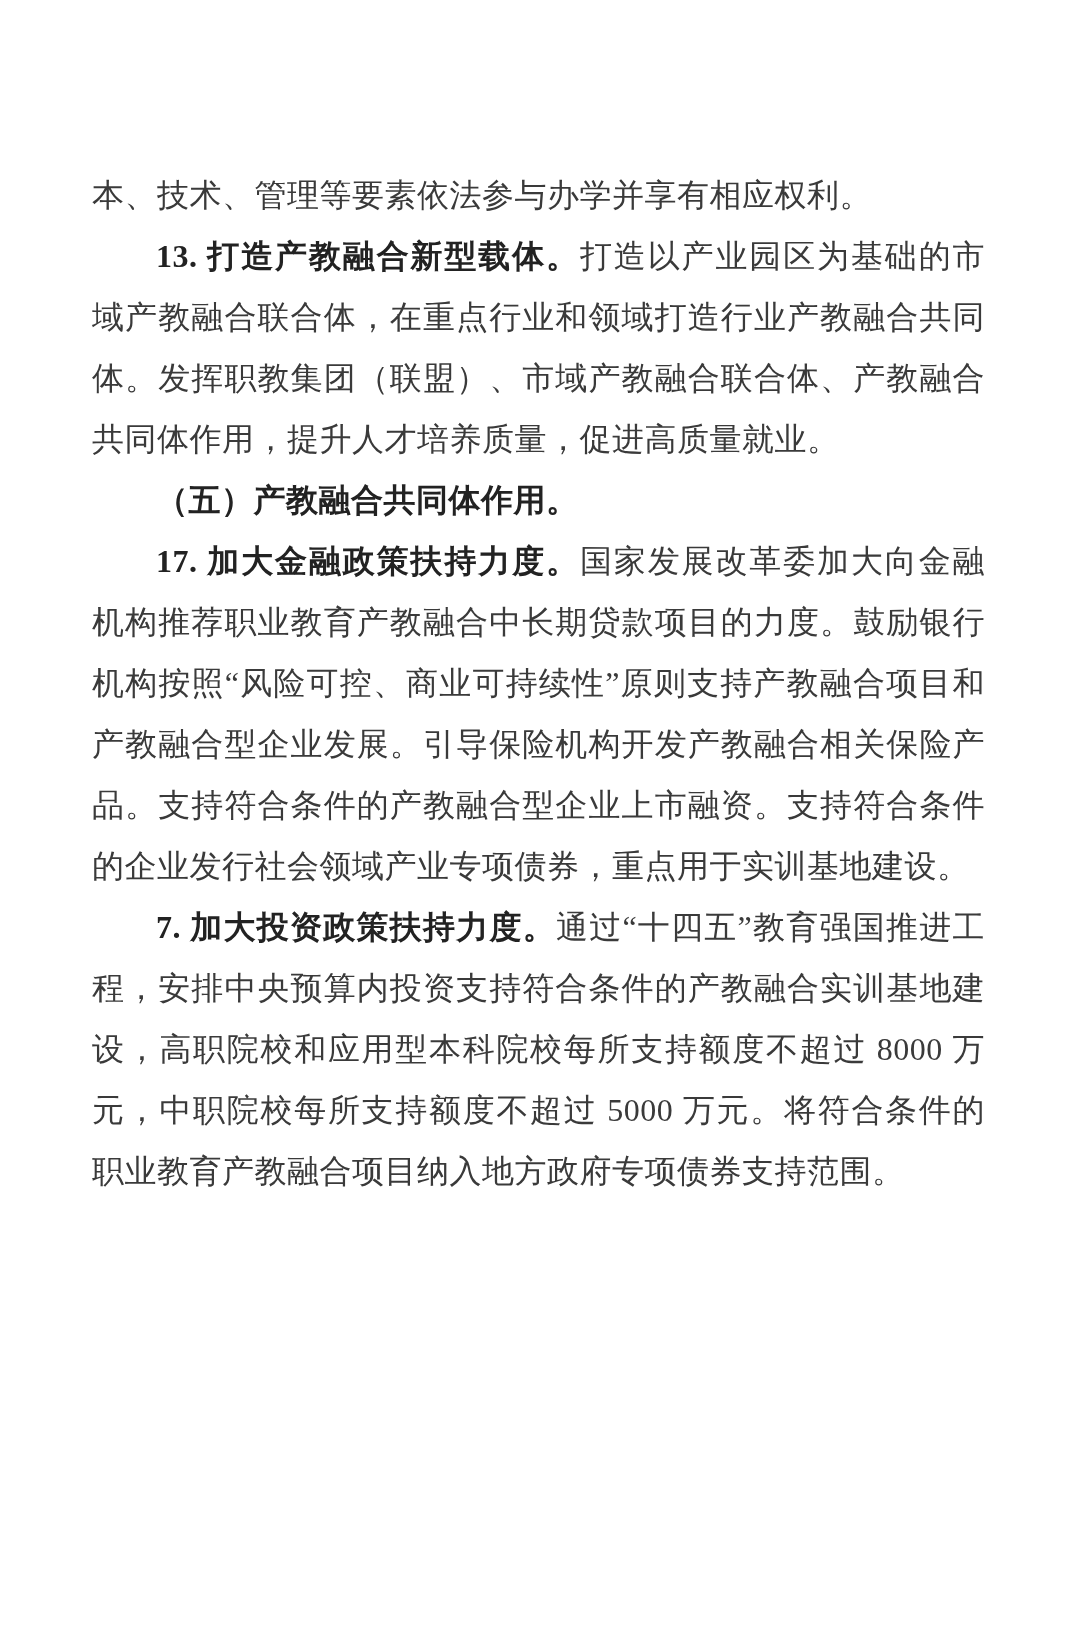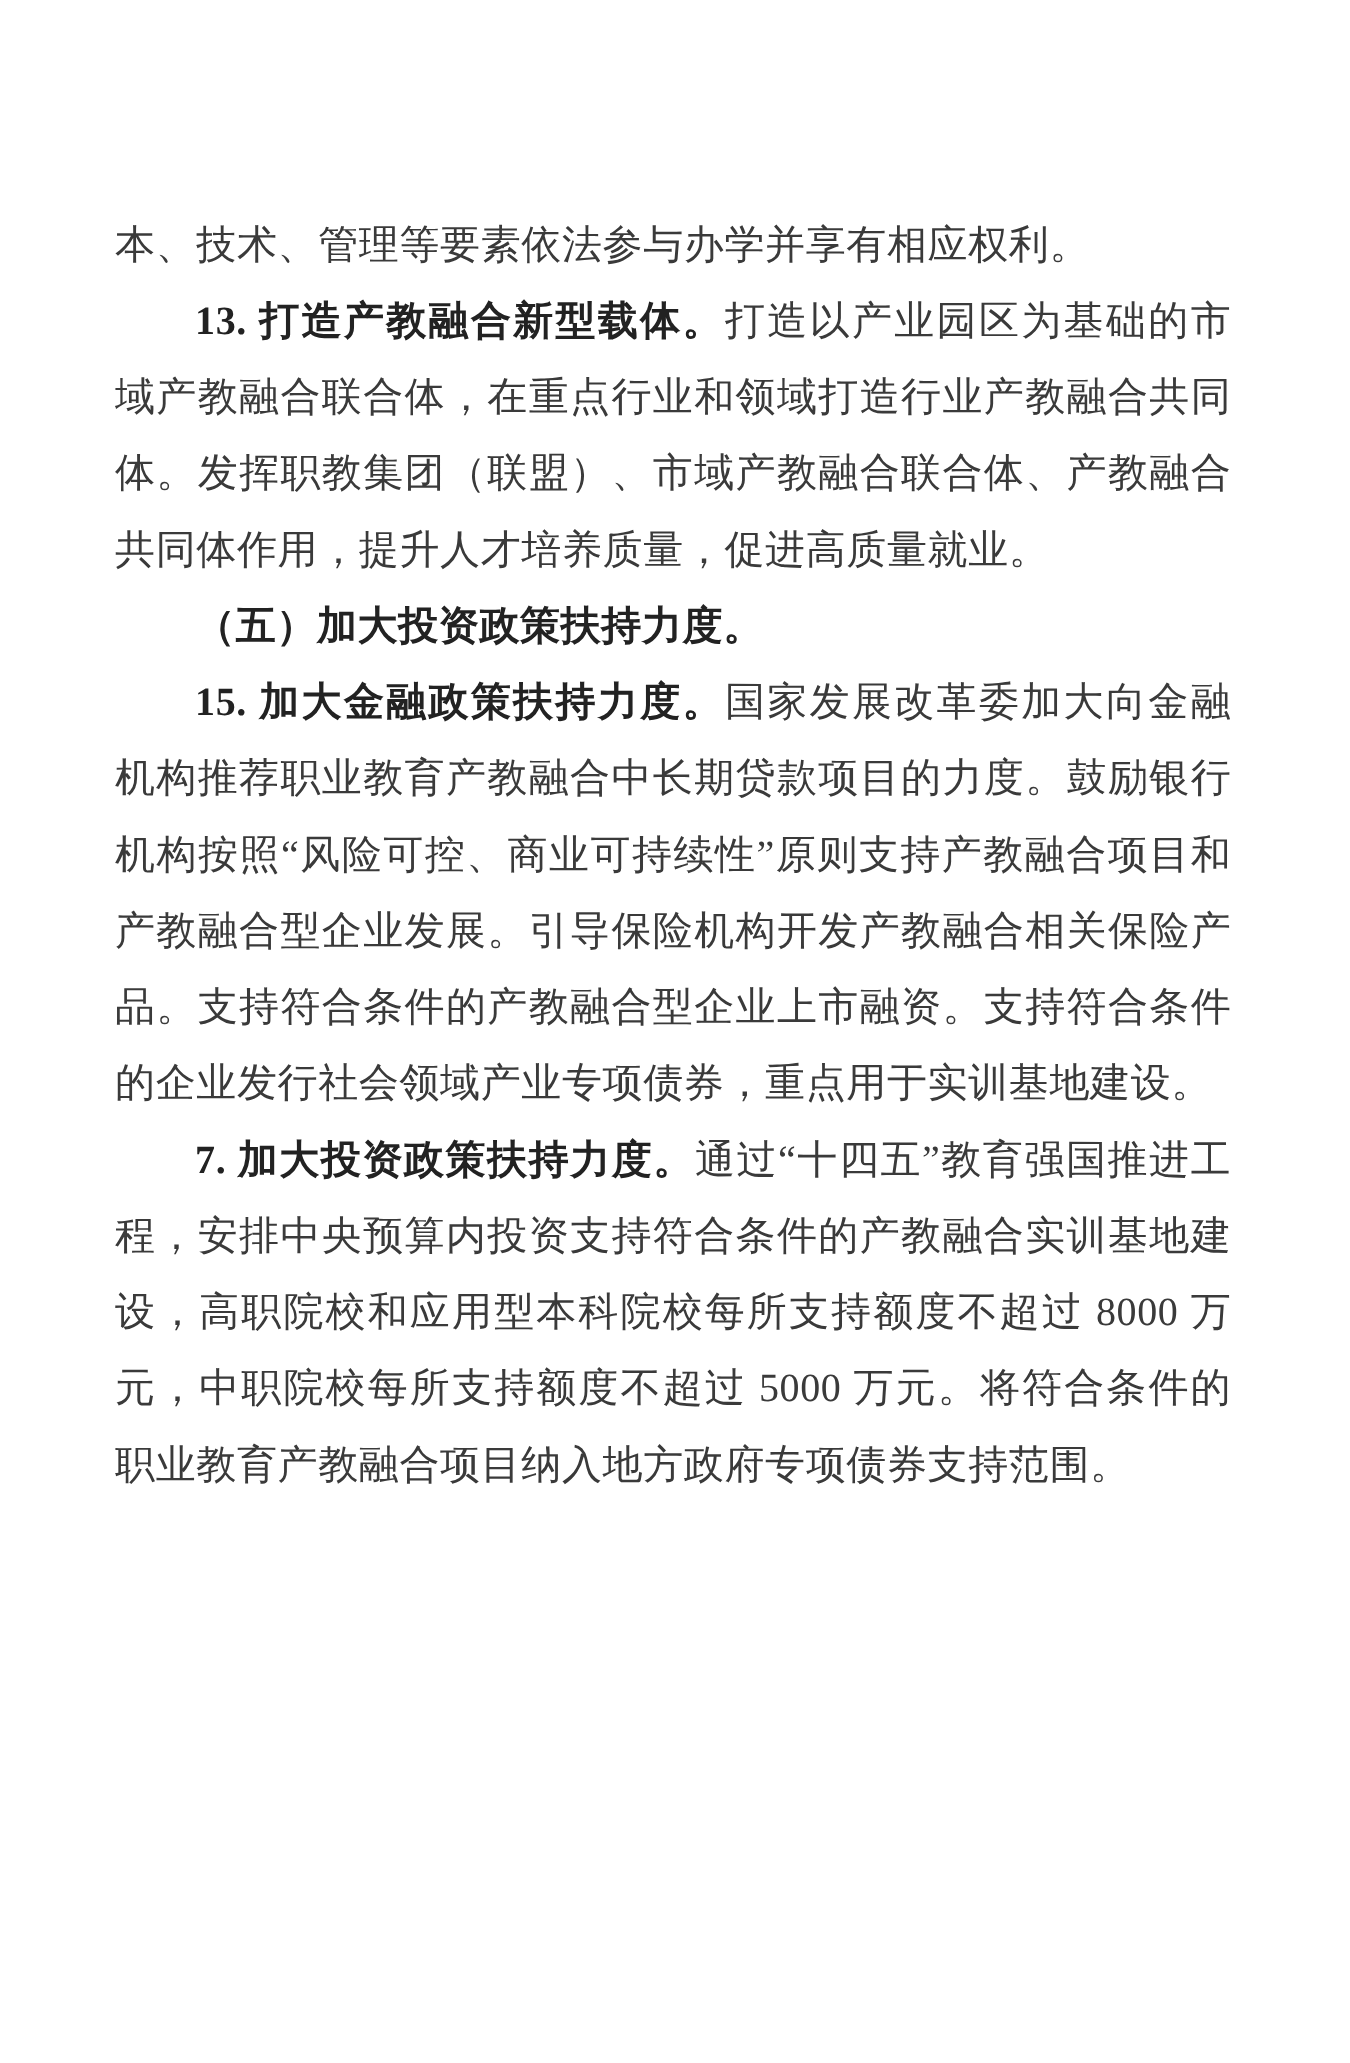--- a/index.html
+++ b/index.html
@@ -50,17 +50,17 @@
     font-weight: 400;
   }
 </style>
 </head>
 <body>
 
 <div class="page">
   <div class="doc-body" id="doc-body">
       <p class=""><span class="seg-body">本、技术、管理等要素依法参与办学并享有相应权利。</span></p>
       <p class="indent"><span class="seg-heading">13. 打造产教融合新型载体。</span><span class="seg-body">打造以产业园区为基础的市域产教融合联合体，在重点行业和领域打造行业产教融合共同体。发挥职教集团（联盟）、市域产教融合联合体、产教融合共同体作用，提升人才培养质量，促进高质量就业。</span></p>
-      <p class="indent"><span class="seg-heading">（五）加大投资政策扶持力度。</span></p>
-      <p class="indent"><span class="seg-heading">15. 加大金融政策扶持力度。</span><span class="seg-body">国家发展改革委加大向金融机构推荐职业教育产教融合中长期贷款项目的力度。鼓励银行机构按照“风险可控、商业可持续性”原则支持产教融合项目和产教融合型企业发展。引导保险机构开发产教融合相关保险产品。支持符合条件的产教融合型企业上市融资。支持符合条件的企业发行社会领域产业专项债券，重点用于实训基地建设。</span></p>
+      <p class="indent"><span class="seg-heading">（五）产教融合共同体作用。</span></p>
+      <p class="indent"><span class="seg-heading">17. 加大金融政策扶持力度。</span><span class="seg-body">国家发展改革委加大向金融机构推荐职业教育产教融合中长期贷款项目的力度。鼓励银行机构按照“风险可控、商业可持续性”原则支持产教融合项目和产教融合型企业发展。引导保险机构开发产教融合相关保险产品。支持符合条件的产教融合型企业上市融资。支持符合条件的企业发行社会领域产业专项债券，重点用于实训基地建设。</span></p>
       <p class="indent"><span class="seg-heading">7. 加大投资政策扶持力度。</span><span class="seg-body">通过“十四五”教育强国推进工程，安排中央预算内投资支持符合条件的产教融合实训基地建设，高职院校和应用型本科院校每所支持额度不超过 8000 万元，中职院校每所支持额度不超过 5000 万元。将符合条件的职业教育产教融合项目纳入地方政府专项债券支持范围。</span></p>
     </div>
 </div>
 
 </body></html>

